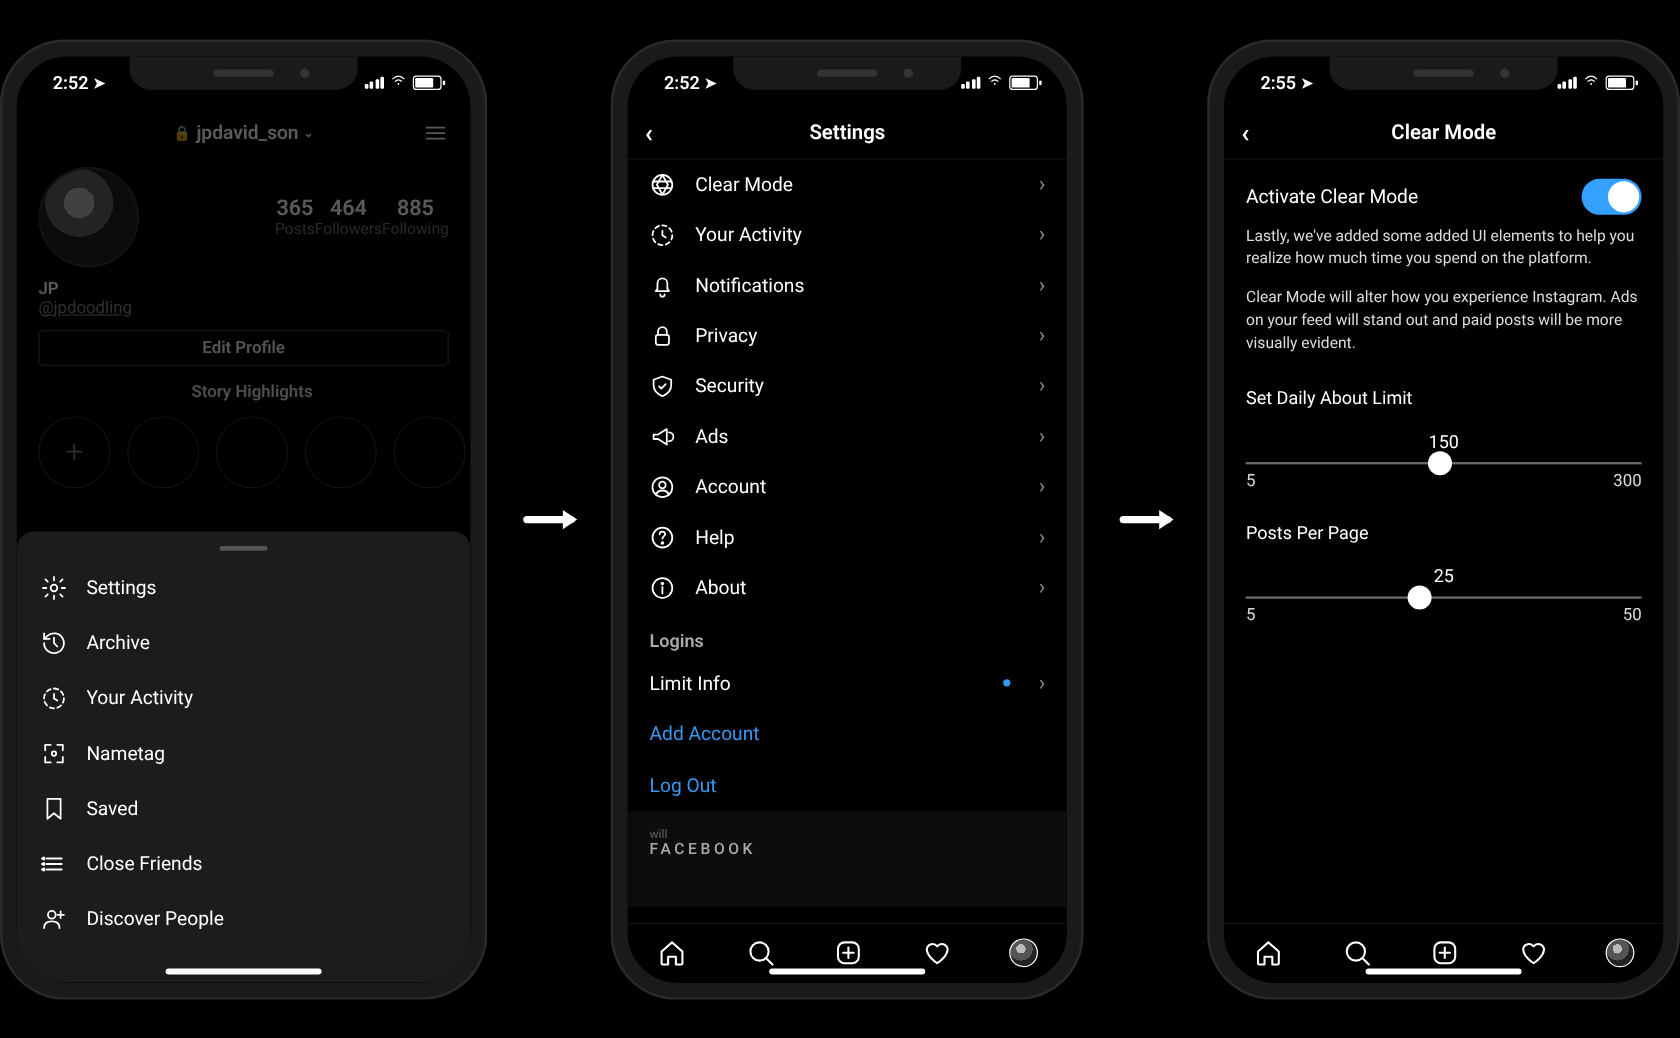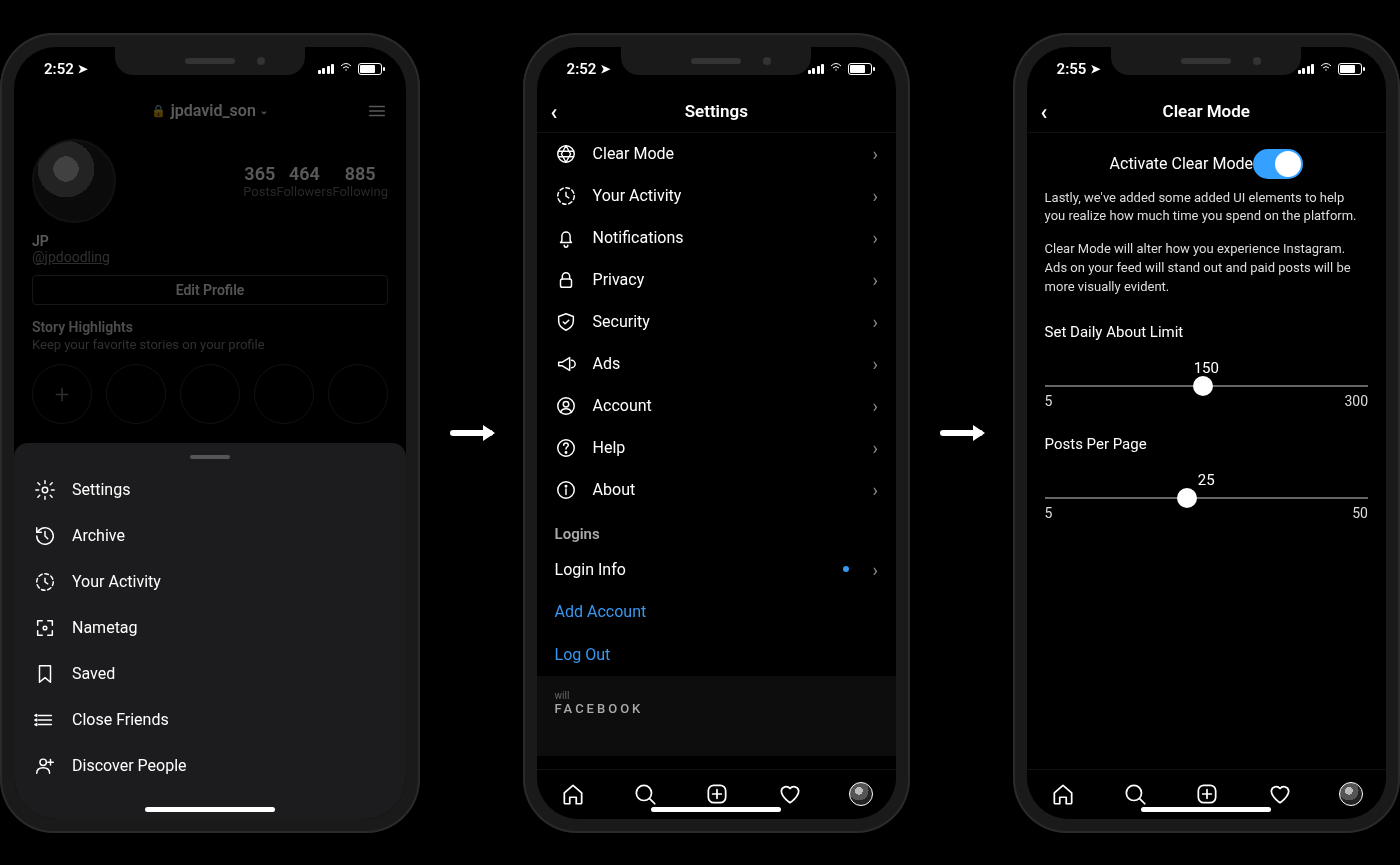--- a/index.html
+++ b/index.html
@@ -117,21 +117,21 @@
   .stats { flex:1; display:flex; justify-content:flex-end; text-align:center;padding-left:20px; }
   .stat .num { color:#fff; font-size:18px; font-weight:600; }
   .stat .lbl { color:#737373; font-size:13px; }
   .bio { color:#ddd; padding: 6px 18px 0 18px; font-size:14px; }
   .bio .name { font-weight:600; color:#ffffff; }
   .bio .handle-sm { color:#888;text-decoration:underline; }
   .edit-btn {
     margin:10px 18px 0 18px; border:1px solid #444; color:#eee; text-align:center;
     padding:6px 0; border-radius:4px; font-size:14px; font-weight:600;
   }
-  .highlights { padding:14px 18px 0 18px; color:#ddd; }
+  .highlights { padding:14px 4px 0 18px; color:#ddd;text-align:center; }
   .highlights .title { font-weight:600; font-size:14px; }
   .highlights .sub { color:#888; font-size:13px; margin-top:2px; }
   .highlight-row { display:flex; gap:14px; margin-top:12px; }
   .highlight-circle {
     width:60px; height:60px; border-radius:50%; border:1.5px solid #333;
     display:flex; align-items:center; justify-content:center; color:#888; font-size:26px; font-weight:300;
   }
 
   
   .sheet {
@@ -174,21 +174,21 @@
   .tabbar .tab { width:26px; height:26px; }
   .avatar-sm { width:24px; height:24px; border-radius:50%; border:1.5px solid #fff;
     background: radial-gradient(circle at 40% 35%, #bbb 0 20%, #555 20% 50%, #222 50%); }
 
   
   .home-ind { position:absolute; bottom:7px; left:50%; transform:translateX(-50%);
     width:130px; height:5px; background:#fff; border-radius:3px; z-index:40; }
 
   
   .cm-content { color:#fff; padding:16px 18px; }
-  .cm-row { display:flex; align-items:center; justify-content:center; font-size:16px; margin-bottom:10px; }
+  .cm-row { display:flex; align-items:center; justify-content:space-between; font-size:16px; margin-bottom:10px; }
   .toggle {
     width:50px; height:30px; background:#34a0ff; border-radius:15px; position:relative;
   }
   .toggle::after { content:""; position:absolute; right:2px; top:2px; width:26px; height:26px; background:#fff; border-radius:50%; }
   .cm-desc { color:#ddd; font-size:13px; line-height:1.45; margin-bottom:14px; }
   .cm-section { margin-top:26px; }
   .cm-section .label { font-size:15px; margin-bottom:18px; }
   .slider-val { text-align:center; font-size:15px; margin-bottom:4px; }
   .slider-track {
     height:2px; background:#666; position:relative; margin:8px 0 6px 0;
@@ -264,21 +264,20 @@
             </div>
           </div>
         </div>
         <div class="bio">
           <div class="name">JP</div>
           <div class="handle-sm">@jpdoodling</div>
         </div>
         <div class="edit-btn">Edit Profile</div>
         <div class="highlights">
           <div class="title">Story Highlights</div>
-          <div class="sub">Keep your favorite stories on your profile</div>
           <div class="highlight-row">
             <div class="highlight-circle">+</div>
             <div class="highlight-circle"></div>
             <div class="highlight-circle"></div>
             <div class="highlight-circle"></div>
             <div class="highlight-circle"></div>
           </div>
         </div>
       </div>
 
@@ -483,21 +482,21 @@
               <line x1="12" y1="11" x2="12" y2="17"></line>
               <circle cx="12" cy="8" r="0.8" fill="#fff"></circle>
             </svg>
           </span>
         <span>About</span>
         <span class="chev">›</span>
       </div>
 
       <div class="section-label">Logins</div>
       <div class="srow" style="padding-left:18px;">
-        <span>Login Info</span>
+        <span>Limit Info</span>
         <span class="dot"></span>
         <span class="chev" style="margin-left:0;">›</span>
       </div>
       <div class="link-blue">Add Account</div>
       <div class="link-blue">Log Out</div>
 
       <div class="from-fb">
         <div class="from">will</div>
         <div class="fb">FACEBOOK</div>
       </div>

